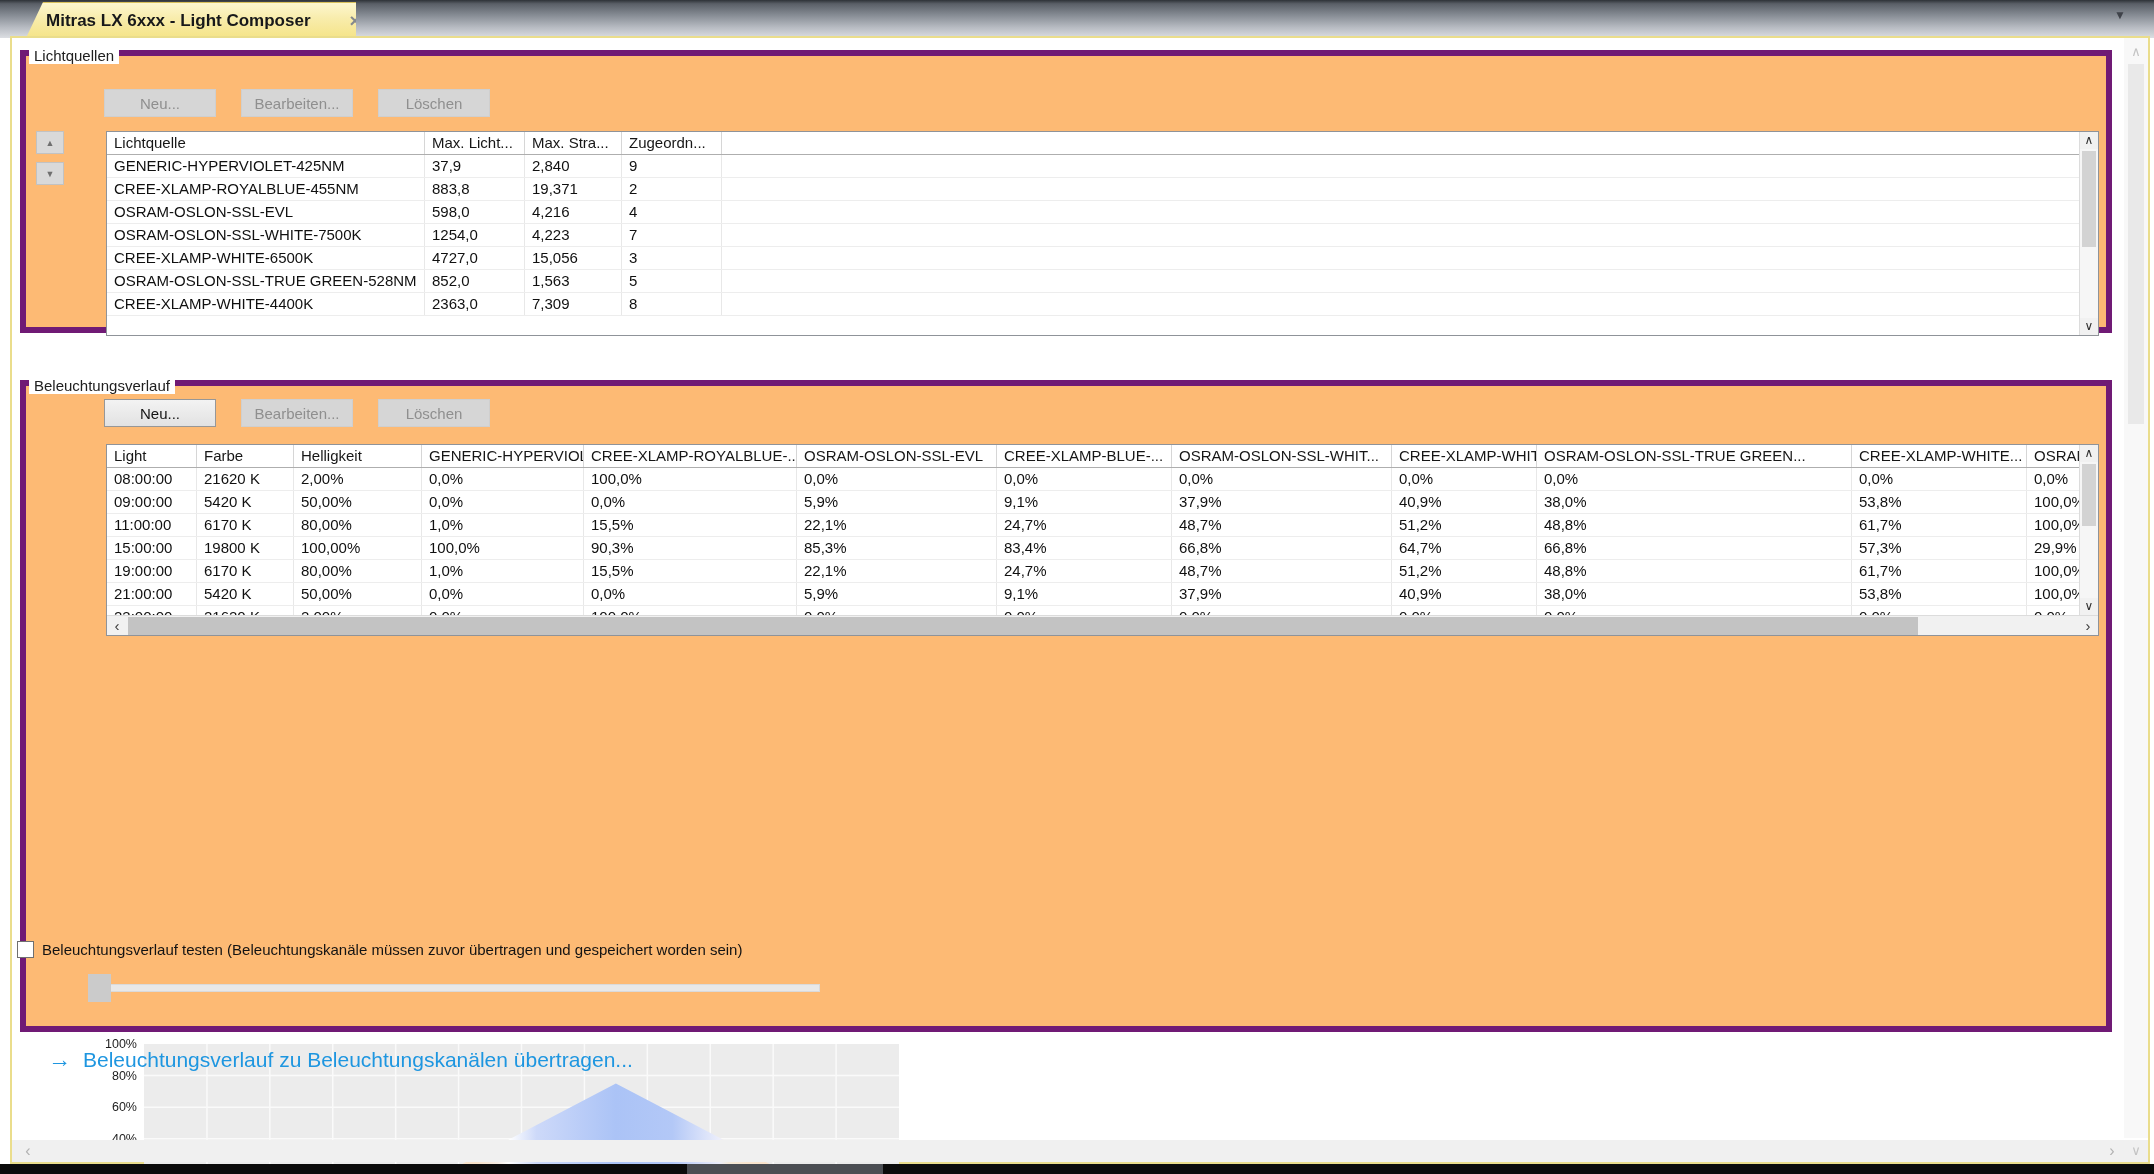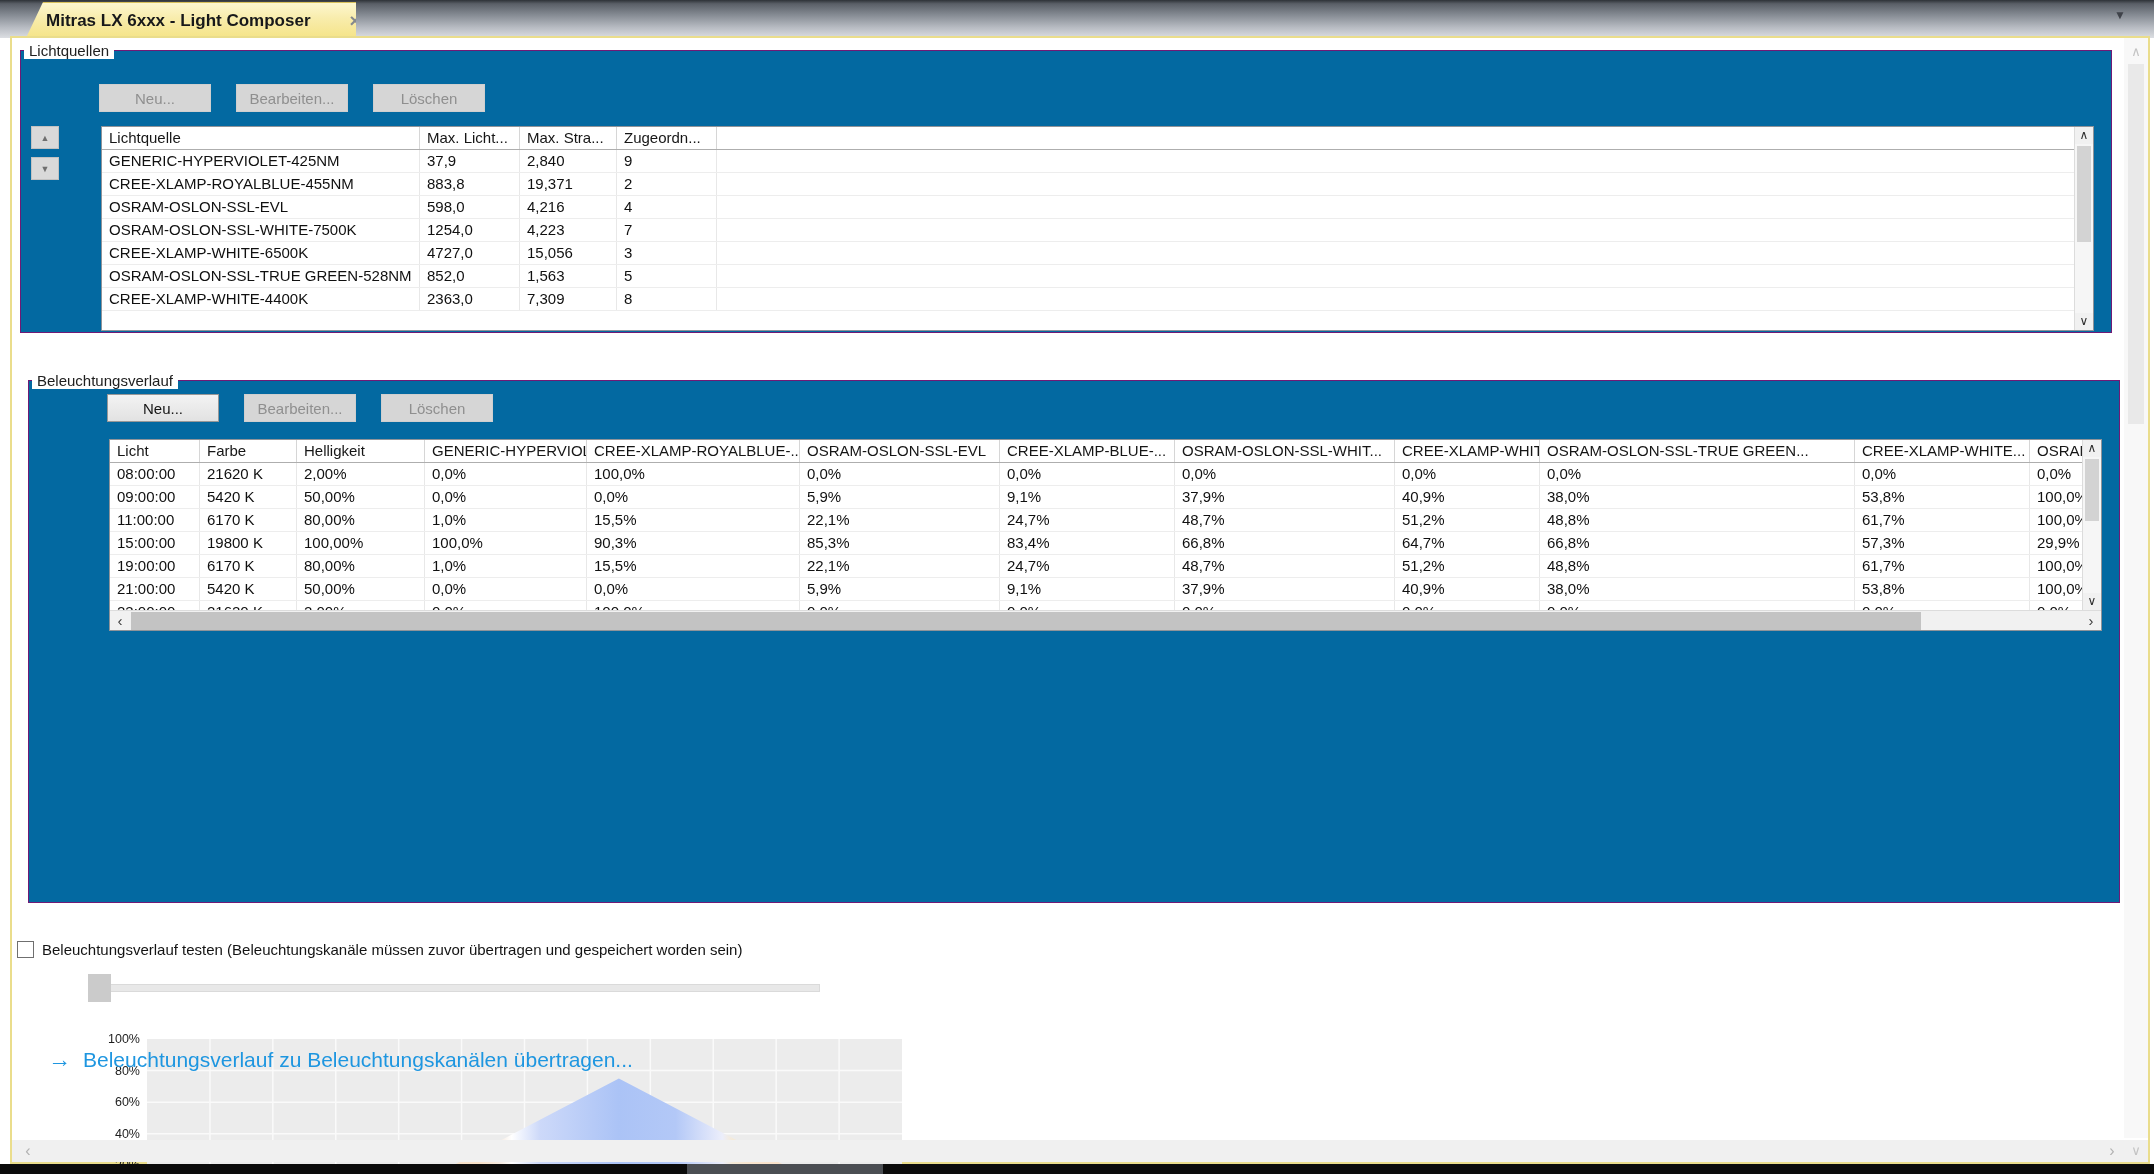--- a/index.html
+++ b/index.html
@@ -17,21 +17,21 @@
     display:flex; align-items:center; border-top:1px solid #d9c05a;gap:39px; }
   .tab-label { flex:1; text-align:center; font-size:17px; font-weight:bold; color:#17181a; padding-left:20px; white-space:nowrap; }
   .tab-close { width:30px; font-size:19px; color:#84888e; font-weight:bold; text-align:center; line-height:34px; }
   .menu-arrow { position:absolute; right:28px; top:8px; font-size:12px; color:#3f434a; }
 
   
   .frame { position:absolute; left:10px; top:36px; width:2140px; height:1128px;
     background:#ffffff; border:2px solid #eadd8c; }
 
   
-  .groupbox { position:absolute; border:1px solid #701a75; background:#0369a1; }
+  .groupbox { position:absolute; border:6px solid #701a75; background:#fdba74; }
   .grouplabel { position:absolute; top:-9px; left:3px; background:#ffffff; padding:0 5px;
     font-size:15px; color:#202020; line-height:17px; white-space:nowrap; }
 
   
   .btn { position:absolute; width:112px; height:28px; display:flex; align-items:center; justify-content:center;
     font-size:15px; white-space:nowrap; }
   .btn.disabled { background:#d6d6d6; color:#8f8f8f; border:1px solid #cfcfcf; }
   .btn.enabled  { background:linear-gradient(180deg,#f3f3f3,#e2e2e2); color:#141414; border:1px solid #979797; }
   .movebtn { position:absolute; left:10px; width:28px; height:23px; background:#d9d9d9; border:1px solid #c2c2c2;
     display:flex; align-items:center; justify-content:center; font-size:9px; color:#6f6f6f; }
@@ -179,30 +179,30 @@
             </div>
         </div>
         <div class="vscroll" style="right:0; top:0; height:203px;">
           <div class="arr top">∧</div>
           <div class="thumb" style="top:19px; height:96px;"></div>
           <div class="arr bot">∨</div>
         </div>
       </div>
     </div>
 
-    <div class="groupbox" style="left:16px; top:342px; width:2092px; height:523px;">
+    <div class="groupbox" style="left:8px; top:342px; width:2092px; height:652px;">
       <span class="grouplabel">Beleuchtungsverlauf</span>
 
       <div class="btn enabled" style="left:78px; top:13px;">Neu...</div>
       <div class="btn disabled" style="left:215px; top:13px;">Bearbeiten...</div>
       <div class="btn disabled" style="left:352px; top:13px;">Löschen</div>
 
       <div class="table t2" style="left:80px; top:58px; width:1993px; height:192px;">
         <div class="thead" style="margin-right:19px;">
-          <div class="hcell c0">Licht</div>
+          <div class="hcell c0">Light</div>
           <div class="hcell c1">Farbe</div>
           <div class="hcell c2">Helligkeit</div>
           <div class="hcell c3">GENERIC-HYPERVIOLE...</div>
           <div class="hcell c4">CREE-XLAMP-ROYALBLUE-...</div>
           <div class="hcell c5">OSRAM-OSLON-SSL-EVL</div>
           <div class="hcell c6">CREE-XLAMP-BLUE-...</div>
           <div class="hcell c7">OSRAM-OSLON-SSL-WHIT...</div>
           <div class="hcell c8">CREE-XLAMP-WHITE-...</div>
           <div class="hcell c9">OSRAM-OSLON-SSL-TRUE GREEN...</div>
           <div class="hcell c10">CREE-XLAMP-WHITE...</div>

